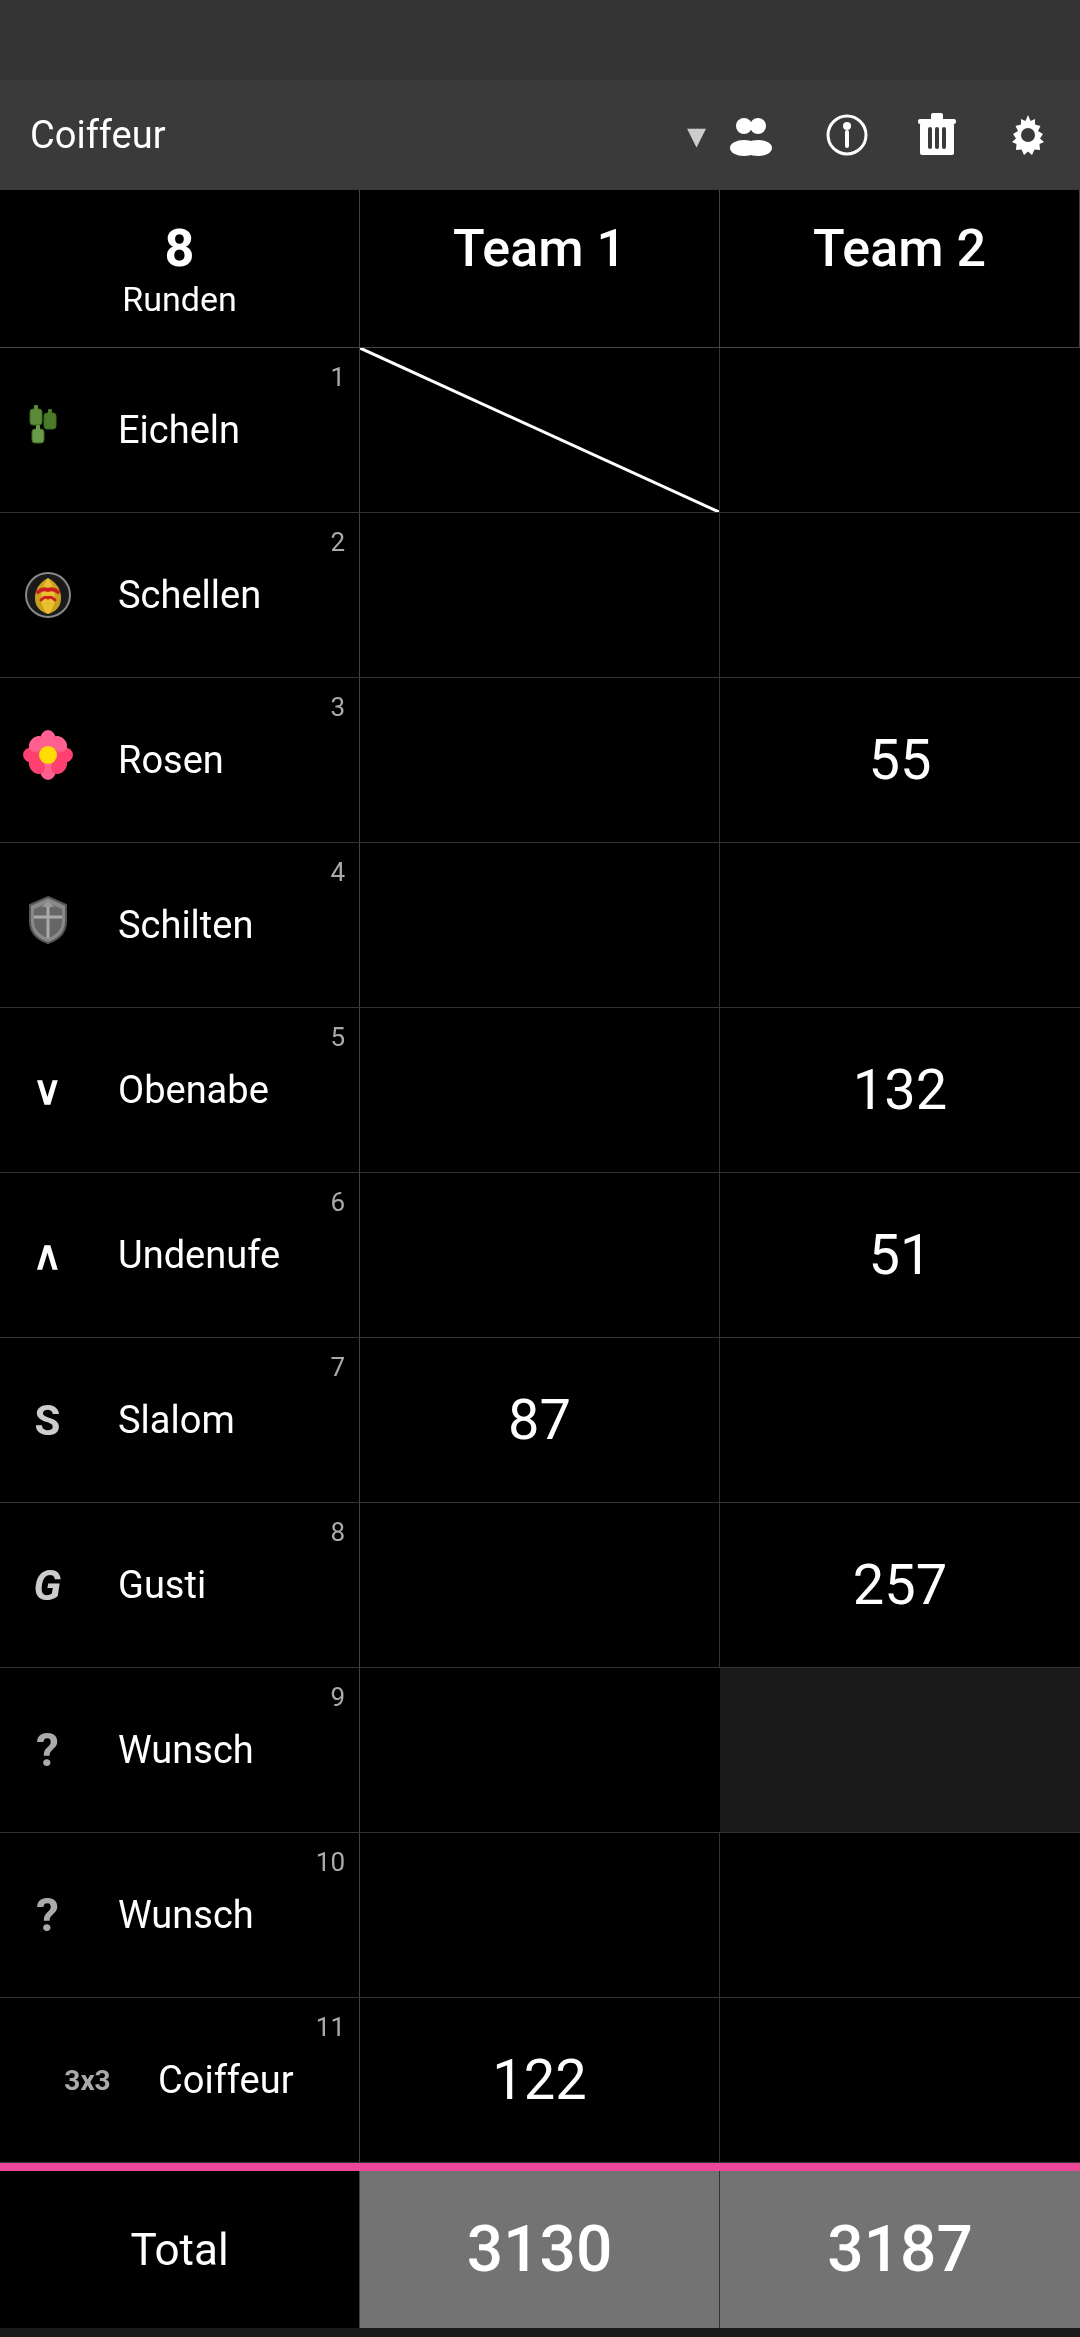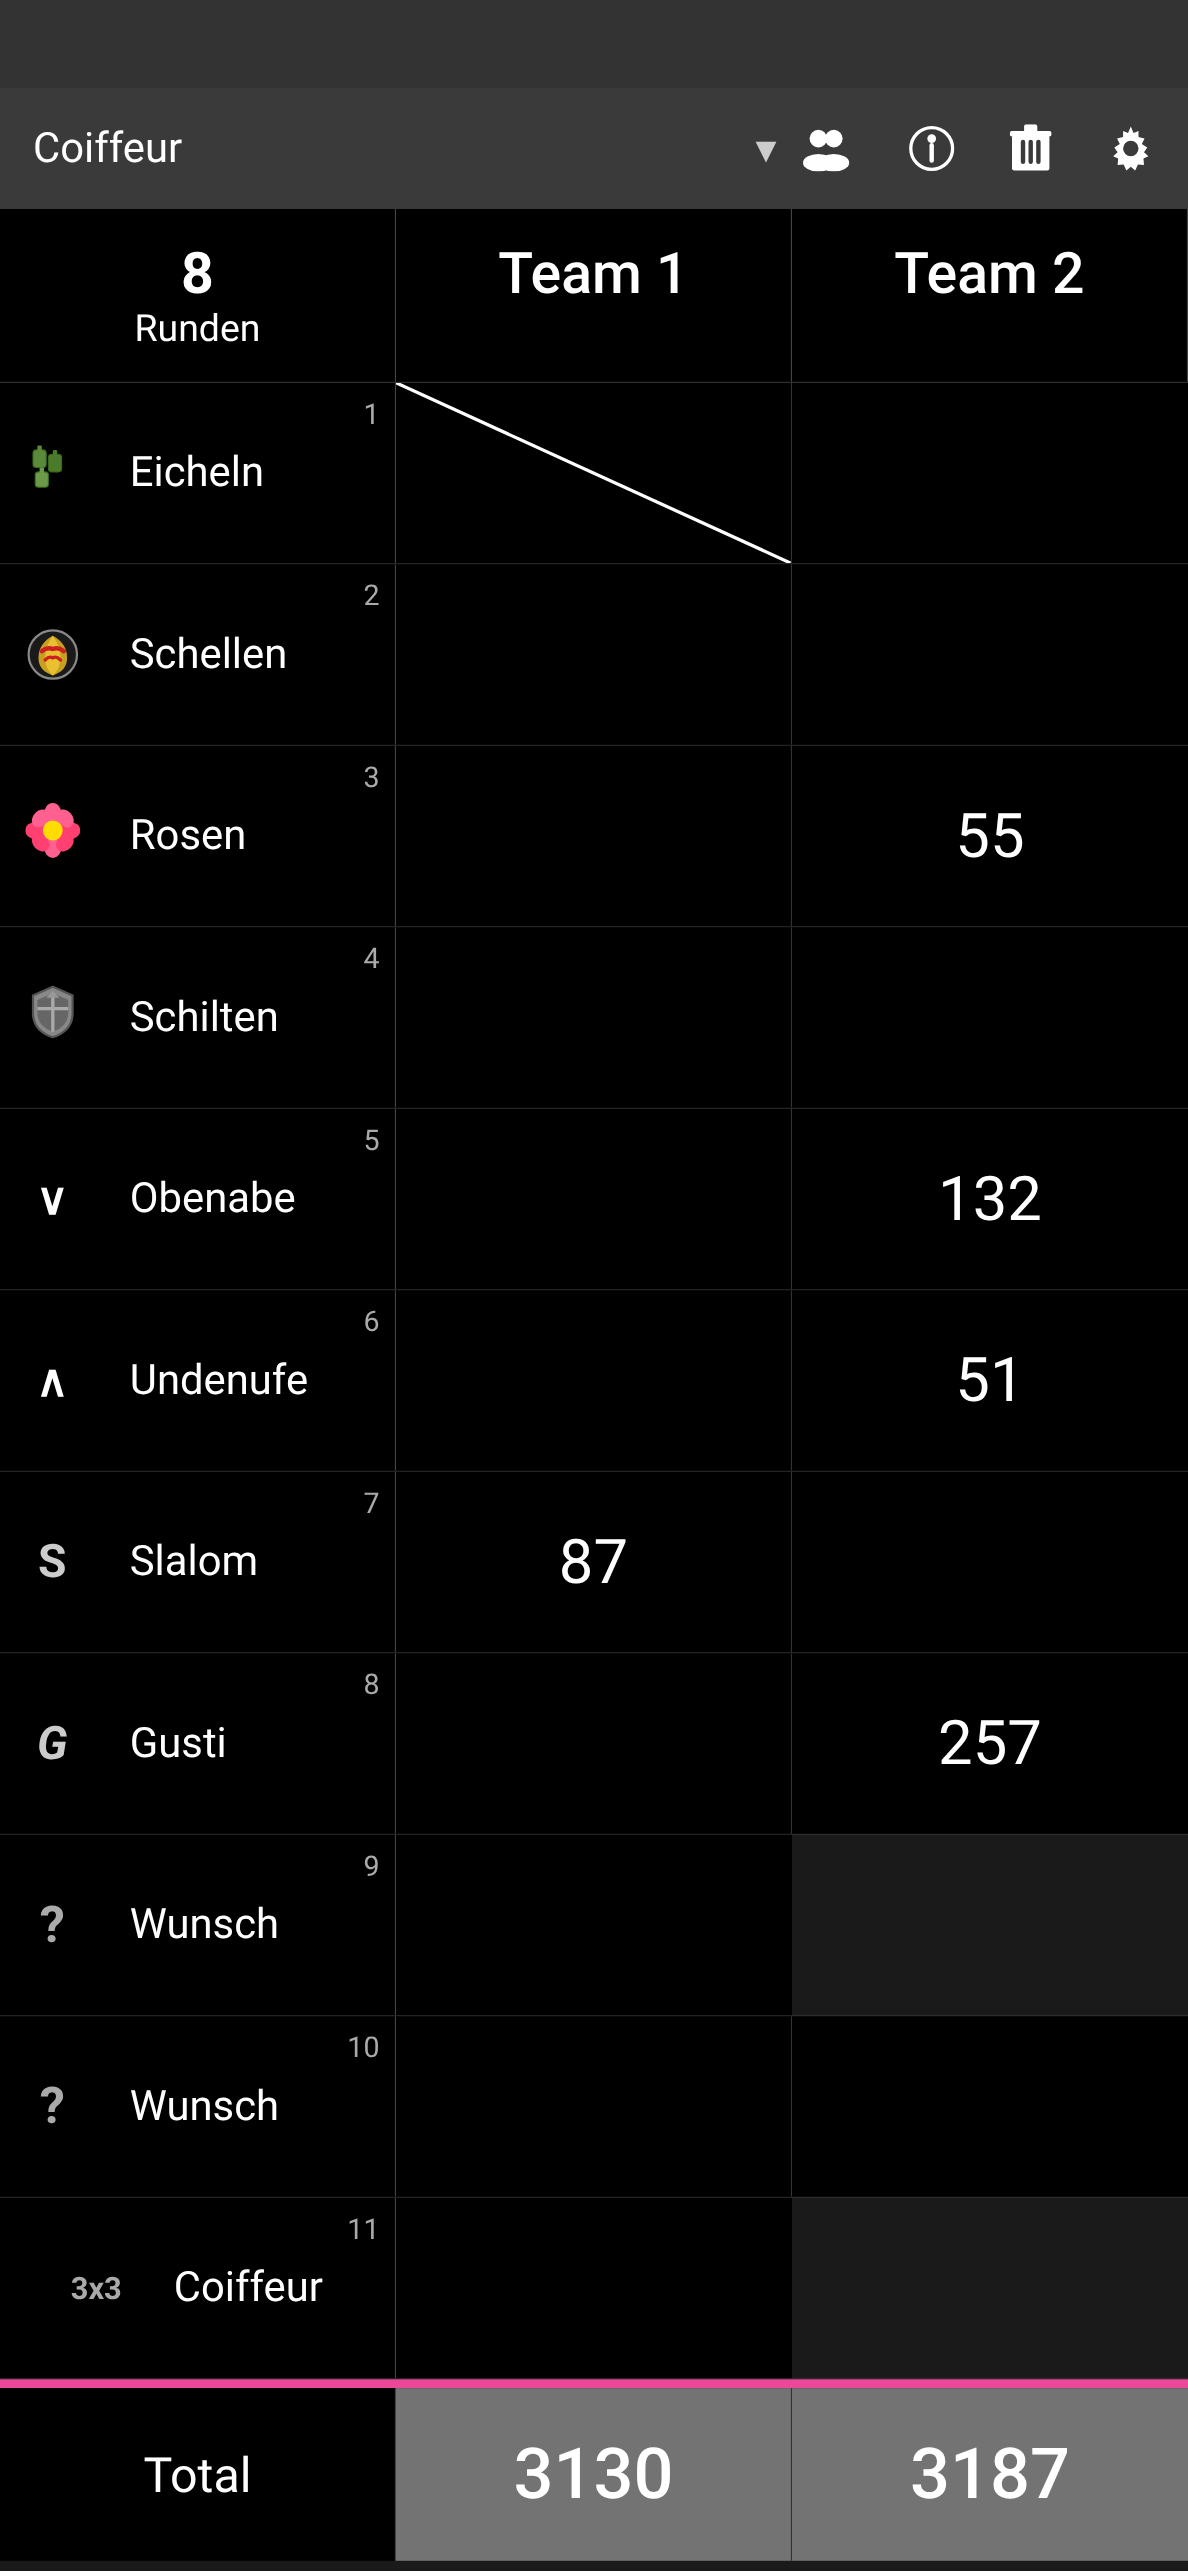--- a/index.html
+++ b/index.html
@@ -403,20 +403,23 @@
     <div class="data-cell"></div>
     <div class="data-cell"></div>
   </div>
 
   <div class="data-row">
     <div class="row-label">
       <span class="row-number">11</span>
       <span class="row-icon icon-coiffeur" style="font-size:28px;font-weight:bold;color:#aaaaaa;margin-left:40px;">3x3</span>
       <span class="row-name">Coiffeur</span>
     </div>
+    <div class="data-cell">
+      <span>122</span>
+    </div>
     <div class="data-cell"></div>
   </div>
 
   <div class="total-row">
     <div class="total-label">Total</div>
     <div class="total-cell">3130</div>
     <div class="total-cell">3187</div>
   </div>
 </div>
 

